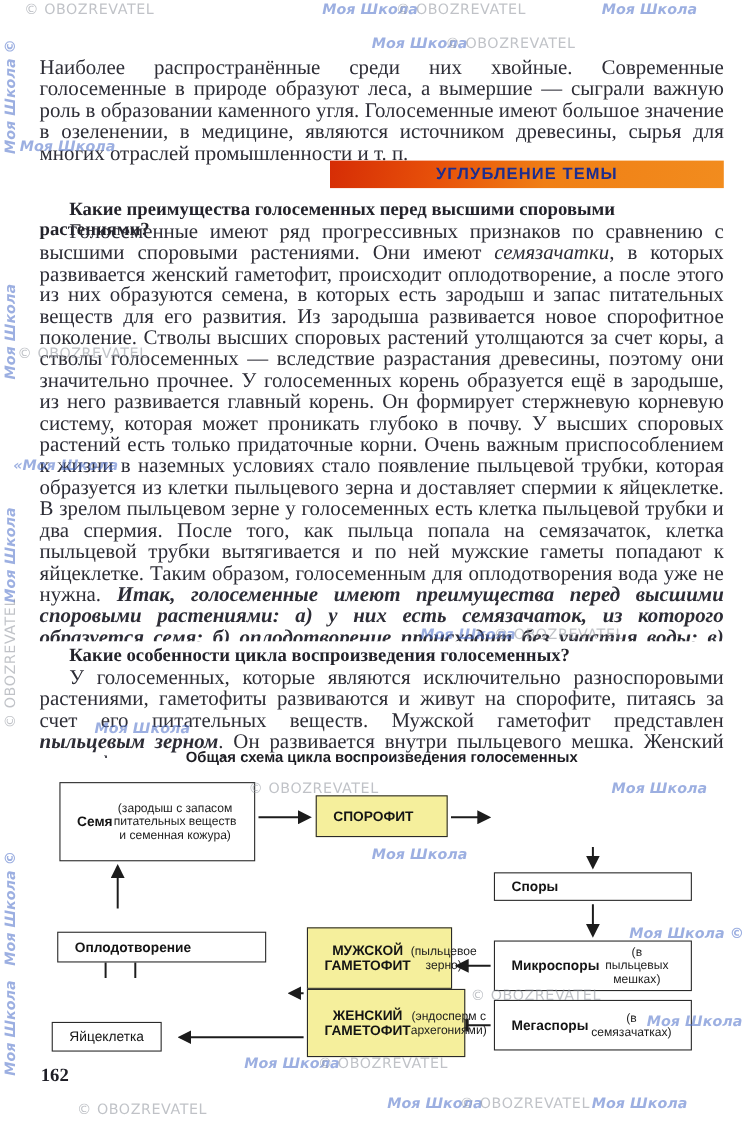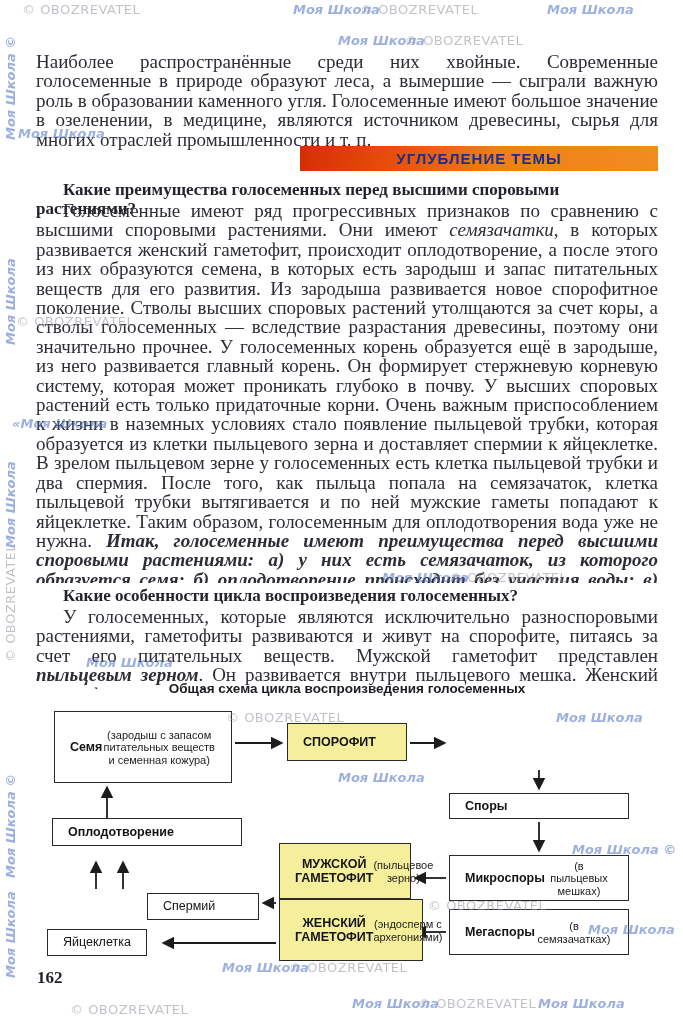--- a/index.html
+++ b/index.html
@@ -135,37 +135,34 @@
   <div class="dbox" style="left:405px;top:152px;width:180px;height:46px">
     <div class="dbt">Микроспоры</div>
     <div class="dbs">(в пыльцевых мешках)</div>
   </div>
 
   <div class="dbox" style="left:405px;top:206px;width:180px;height:46px">
     <div class="dbt">Мегаспоры</div>
     <div class="dbs">(в семязачатках)</div>
   </div>
 
-  <div class="dbox" style="left:8px;top:115px;width:190px;height:28px">
+  <div class="dbox" style="left:8px;top:144px;width:190px;height:28px">
     <div class="dbt">Оплодотворение</div>
   </div>
 
   <div class="dbox yellow" style="left:235px;top:140px;width:132px;height:56px">
     <div class="dbt">МУЖСКОЙ ГАМЕТОФИТ</div>
     <div class="dbs">(пыльцевое зерно)</div>
   </div>
 
   <div class="dbox yellow" style="left:235px;top:196px;width:144px;height:62px">
     <div class="dbt">ЖЕНСКИЙ ГАМЕТОФИТ</div>
     <div class="dbs">(эндосперм с архегониями)</div>
   </div>
 
-  <div class="dbox" style="left:103px;top:190px;width:112px;height:27px">
-    <div class="dbt" style="font-weight:normal">Спермий</div>
-  </div>
 
   <div class="dbox" style="left:3px;top:226px;width:100px;height:27px">
     <div class="dbt" style="font-weight:normal">Яйцеклетка</div>
   </div>
 </div>
 
 <div class="page-number">162</div>
 
 <div class="wm-layer">
     <div class="wm gray" style="left: 22px; top: 2px;">© OBOZREVATEL</div>

